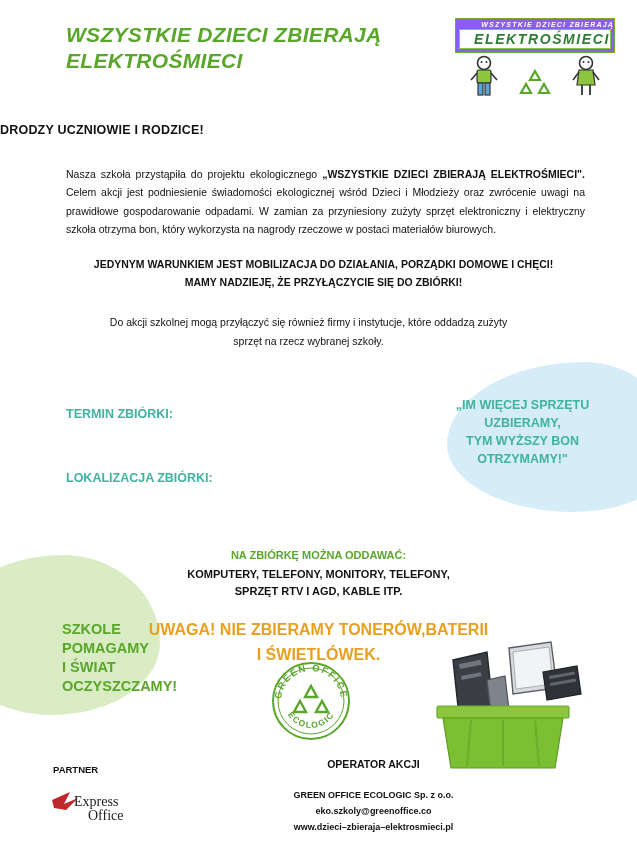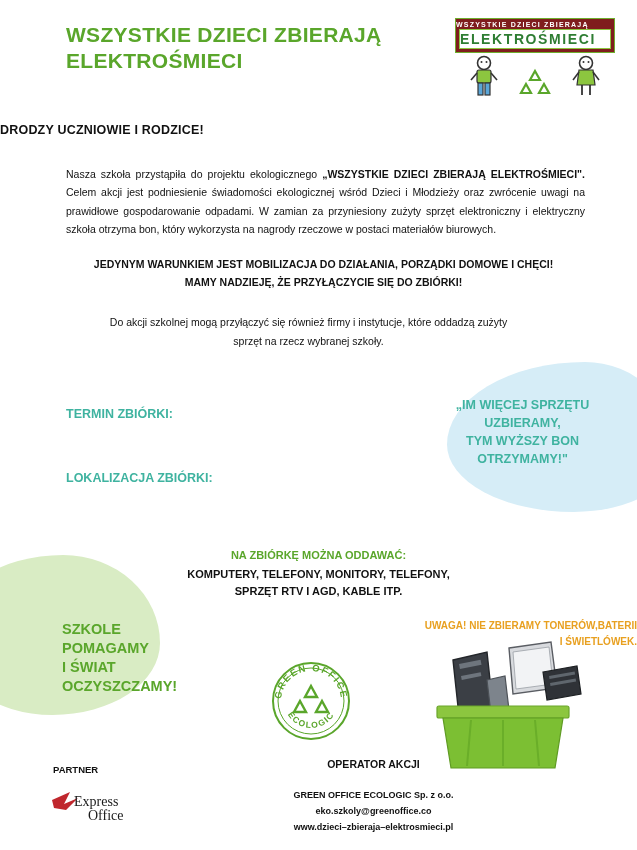--- a/index.html
+++ b/index.html
@@ -38,39 +38,40 @@
     border-radius: 55% 45% 50% 50% / 50% 55% 45% 50%;
     z-index: 0;
   }
   .content { position: relative; z-index: 2; }
 
   
   .header {
     display: flex;
     align-items: flex-start;
     padding: 18px 22px 0 66px;
+    font-style: italic;
   }
   .header-title {
     font-size: 21px;
     font-weight: bold;
     color: #5aa62b;
     line-height: 1.22;
     letter-spacing: 0.3px;
     flex: 1;
     padding-top: 4px;
   }
   .logo-box {
     width: 160px;
     margin-left: 8px;
     flex: 0 0 auto;
   }
   .logo-banner {
-    background: #7f1d1d;
+    background: #8b5cf6;
     border: 1px solid #6fae2e;
-    text-align: left;
+    text-align: right;
     padding: 2px 0 1px;
   }
   .logo-banner-top {
     font-size: 7px;
     font-weight: bold;
     color: #ffffff;
     letter-spacing: 1.2px;
   }
   .logo-banner-main {
     background: #ffffff;
@@ -161,23 +162,23 @@
   }
   .collect-list {
     font-weight: bold;
     font-size: 11px;
     color: #111111;
     line-height: 1.55;
   }
   .warning {
     color: #e8a020;
     font-weight: bold;
-    font-size: 10px;
+    font-size: 16px;
     line-height: 1.55;
-    text-align: right;
+    text-align: center;
     margin-top: 18px;
   }
 
   
   .slogan {
     position: absolute;
     left: 62px;
     top: 620px;
     color: #5aa62b;
     font-weight: bold;

